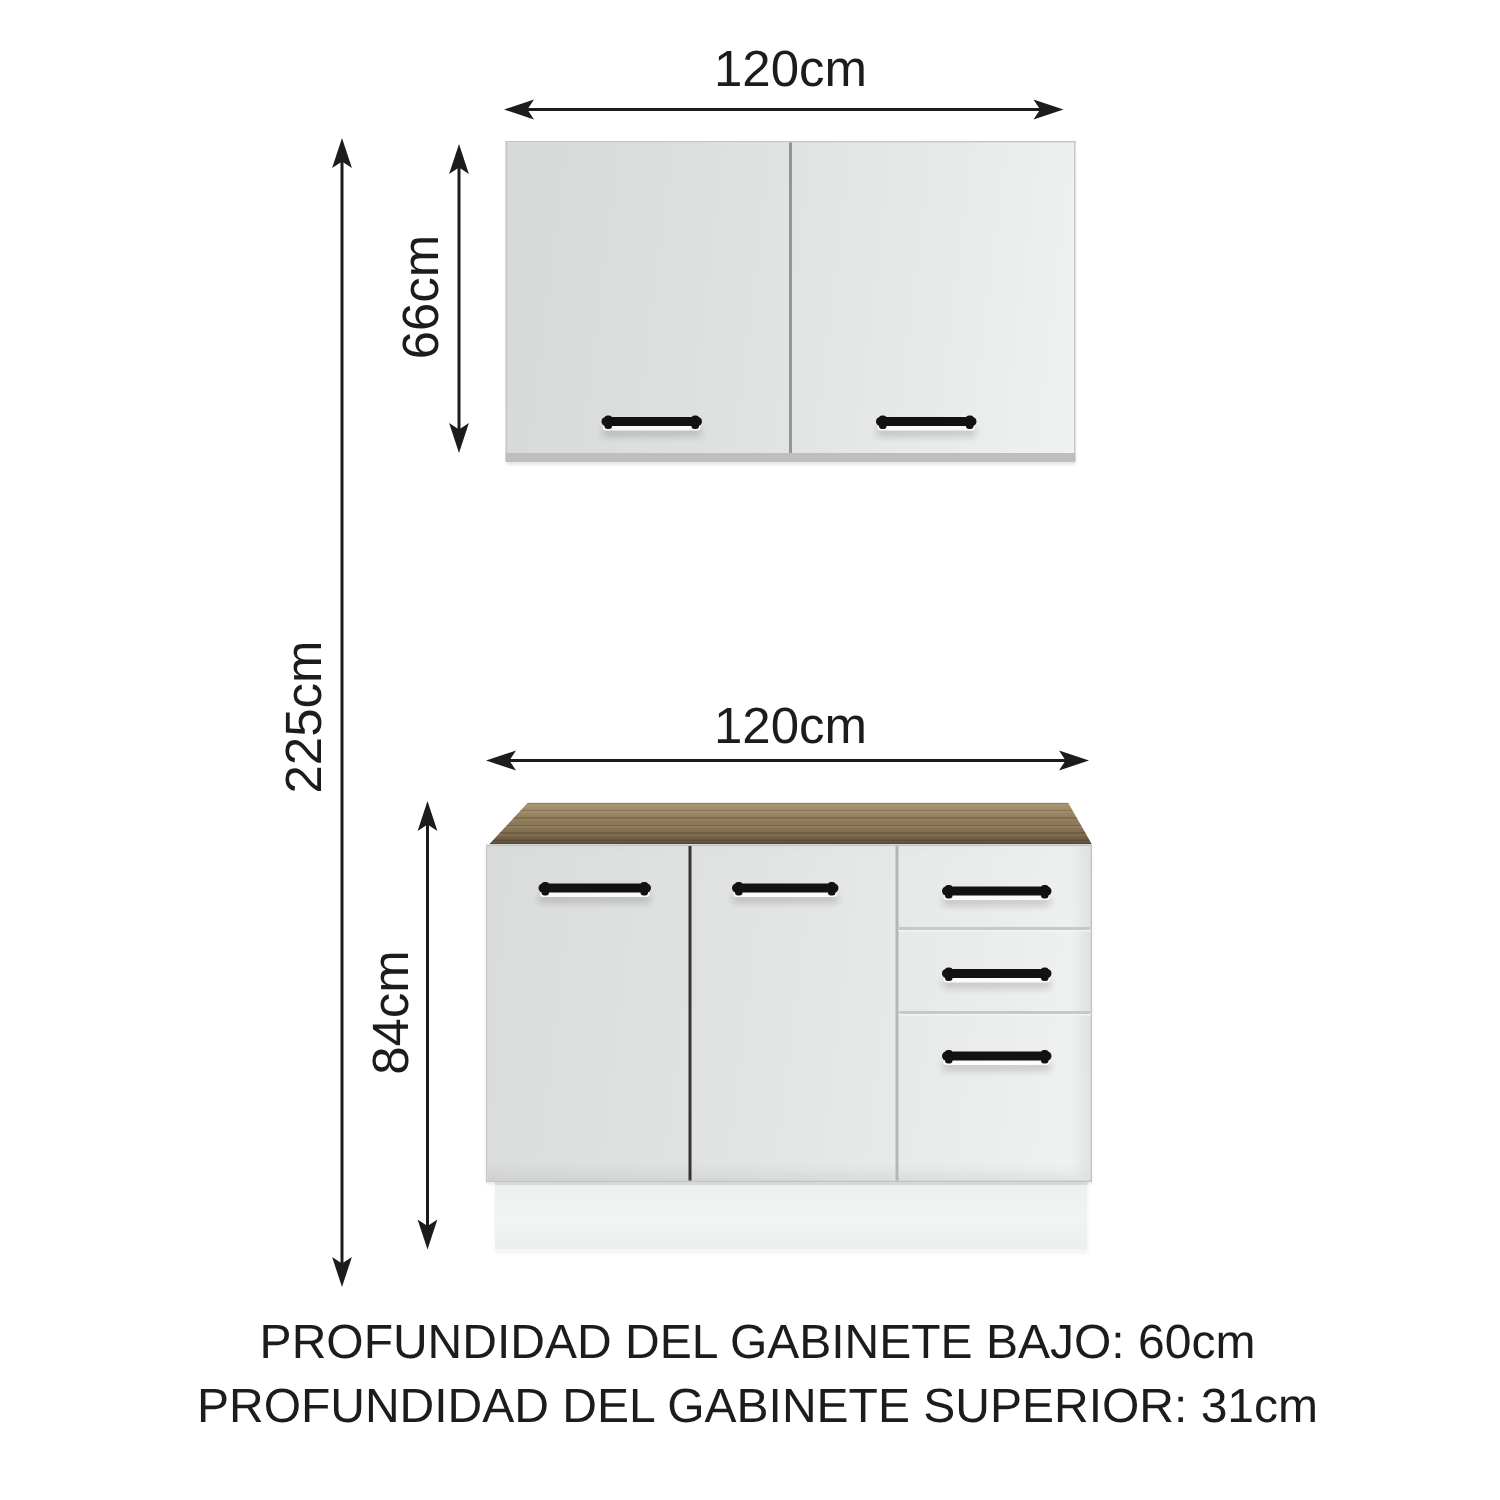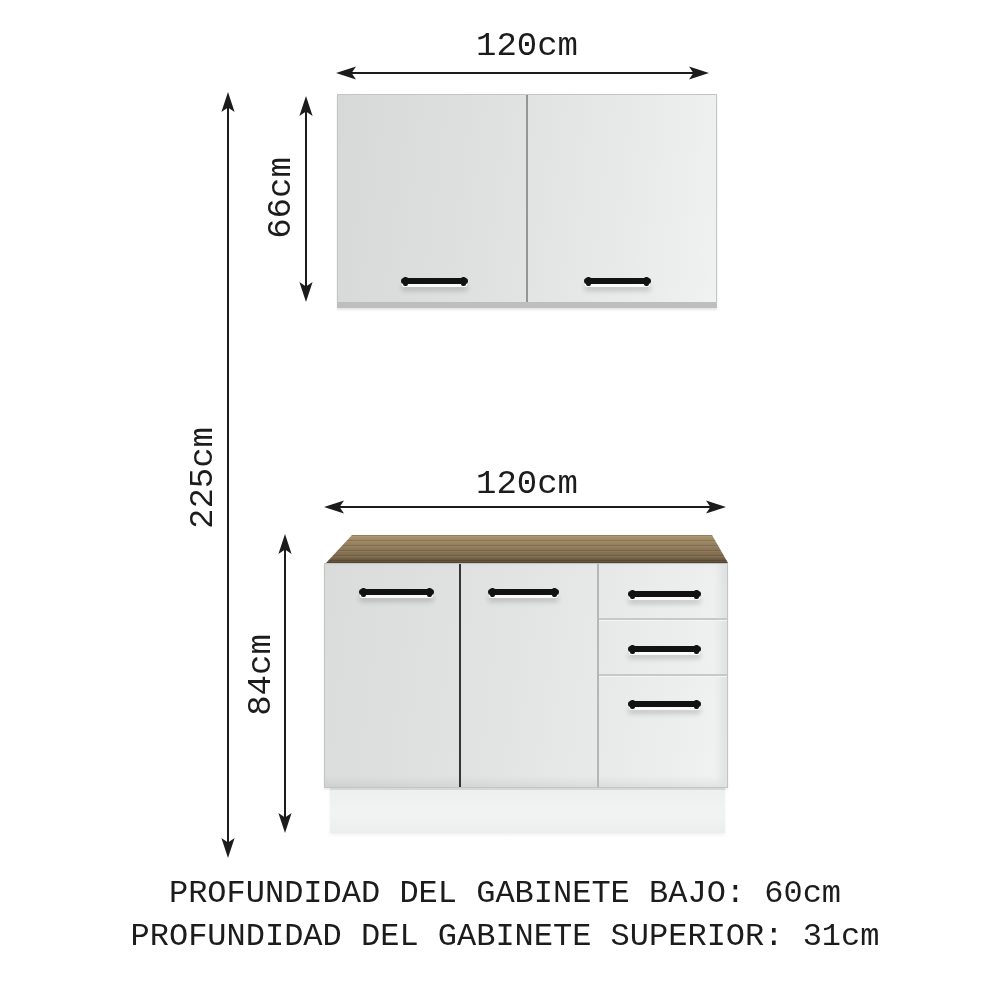--- a/index.html
+++ b/index.html
@@ -2,21 +2,21 @@
 <html style="--background: #ffffff; --text: #1c1c1c; --arrow: #1c1c1c; --cabinet-face: #dfe1e1; --cabinet-edge: #c3c5c5; --door-gap-dark: #343434; --divider-light: #b5b7b7; --handle: #121212; --countertop-light: #ab9671; --countertop-mid: #8a7557; --countertop-dark: #51422d; --plinth: #f0f1f1;"><head>
 <meta charset="utf-8">
 <style>
   * { box-sizing: border-box; margin: 0; padding: 0; }
   html,body { background:#fff; }
   .canvas {
     position: relative;
     width: 1000px;
     height: 1000px;
     background: var(--background, #ffffff);
-    font-family: Liberation Mono, monospace;
+    font-family: Liberation Sans, sans-serif;
     color: var(--text, #1c1c1c);
     overflow: hidden;
   }
 
   
   .dim-label {
     position: absolute;
     width: 200px;
     height: 40px;
     display: flex;

